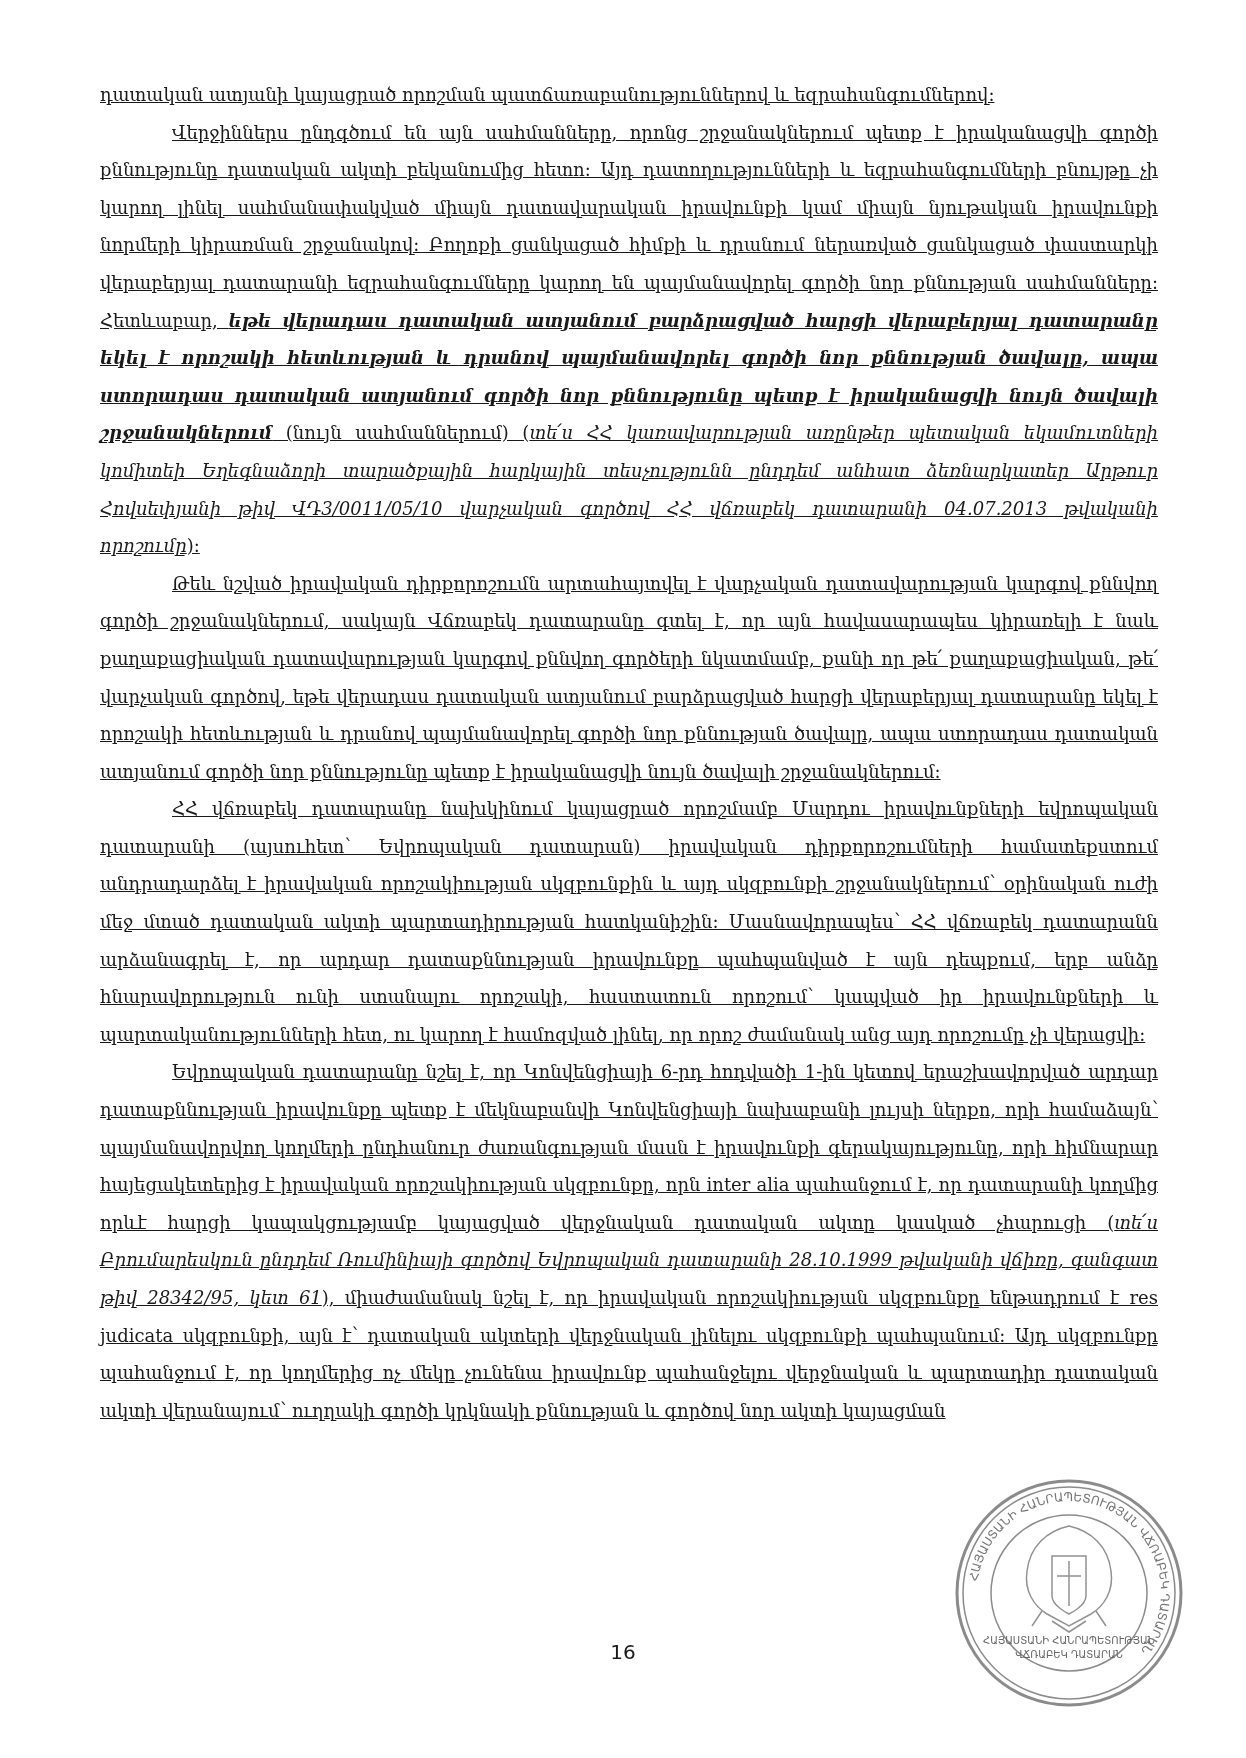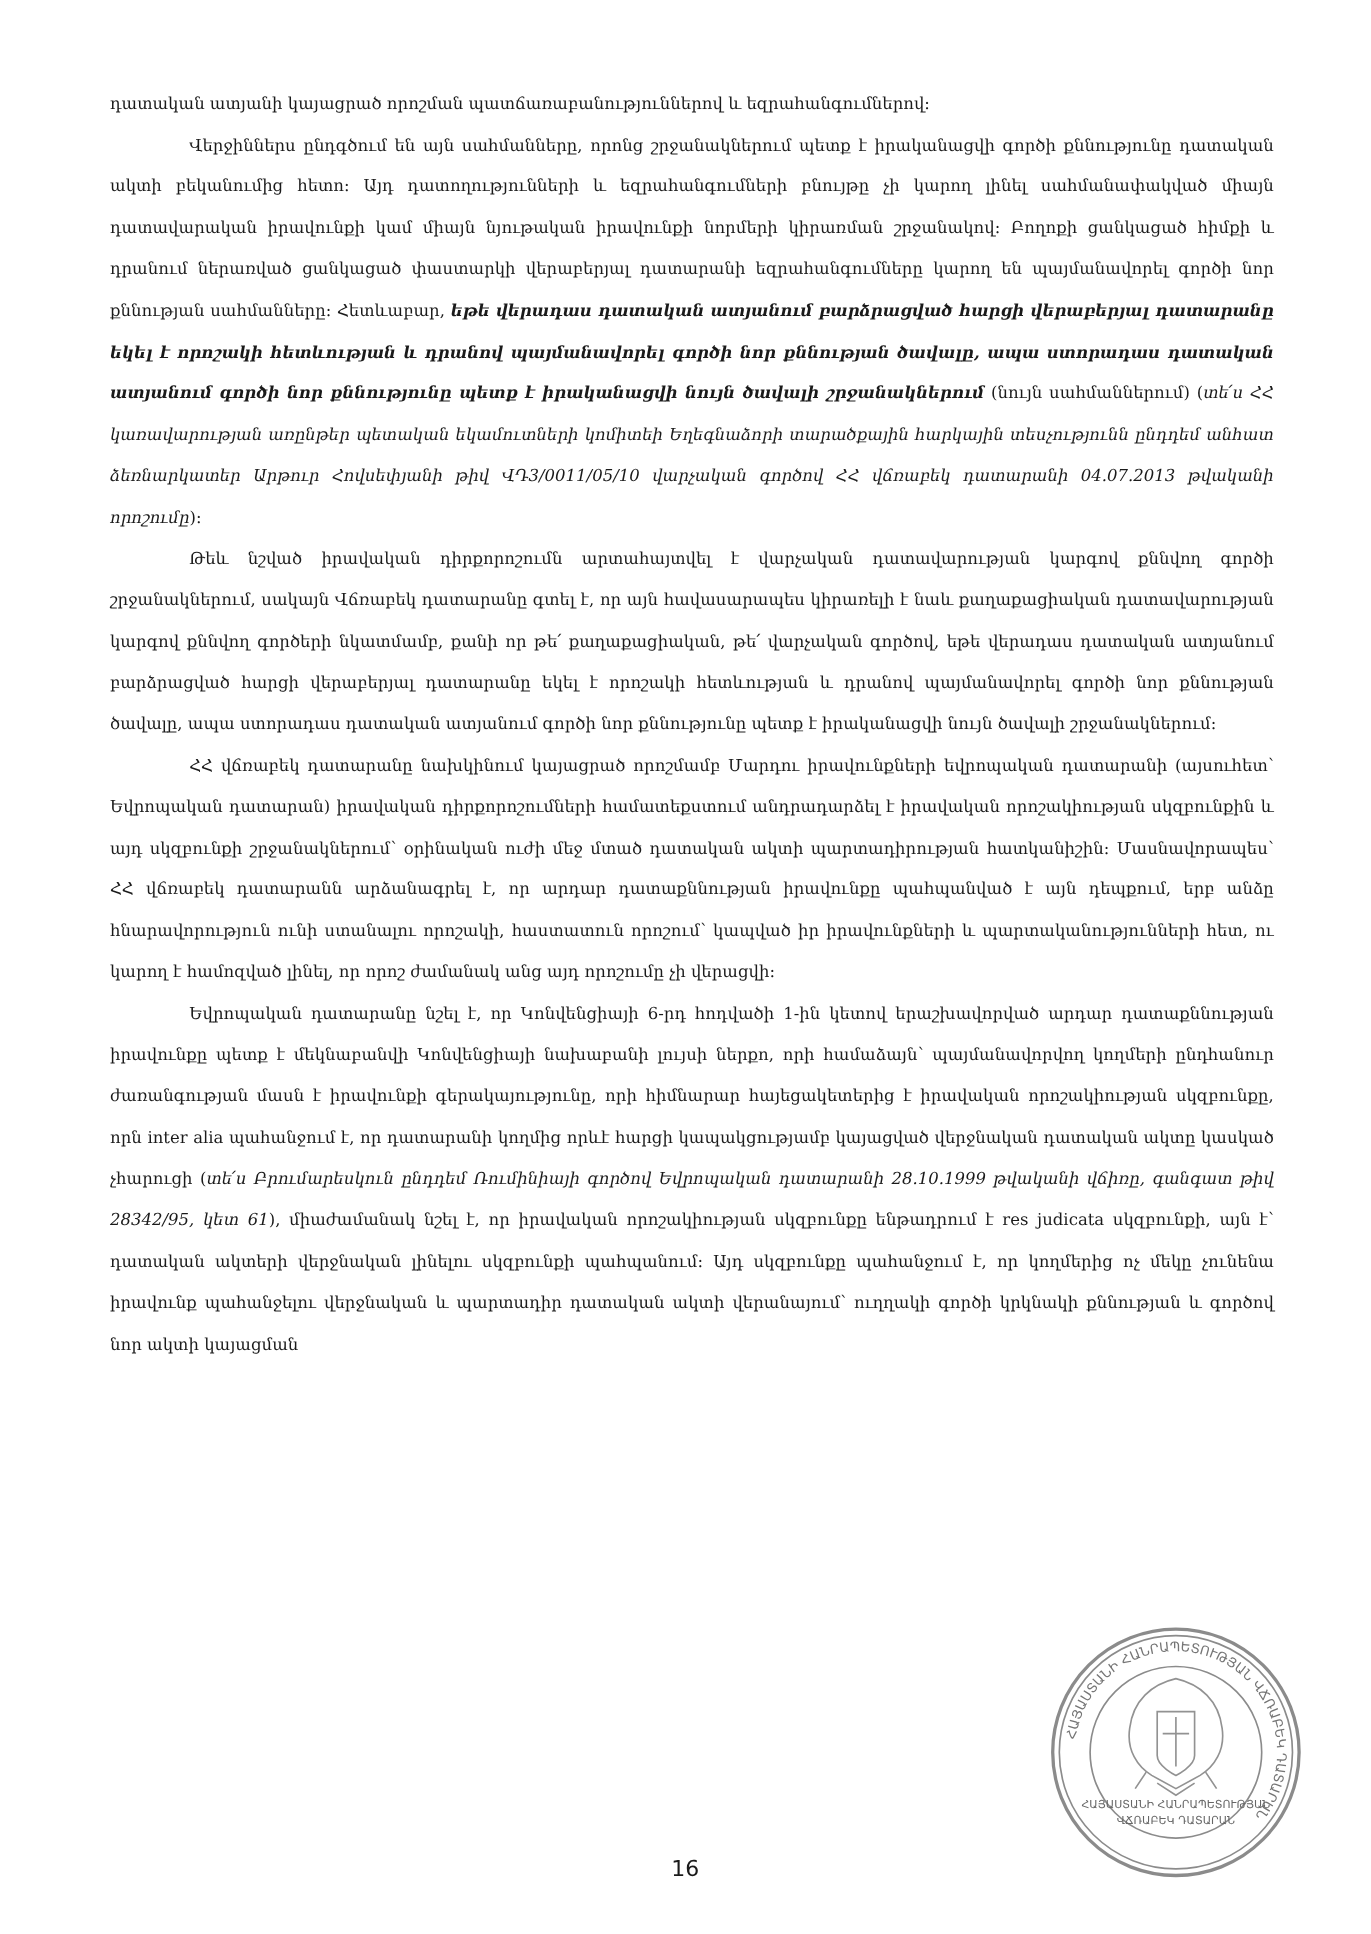--- a/index.html
+++ b/index.html
@@ -1,24 +1,24 @@
 <!DOCTYPE html>
 <html><head>
 <meta charset="utf-8">
 <style>
   html, body { margin:0; padding:0; background:#ffffff; }
   body { width:1246px; height:1758px; position:relative; overflow:hidden;
          font-family:"DejaVu Serif", serif; color:#1a1a1a; }
   .page { position:absolute; left:100px; top:76px; width:1058px; }
-  .para { font-size:15px; line-height:37.6px; text-align:justify; margin:0; text-align-last:left; }
+  .para { font-size:18px; line-height:37.6px; text-align:justify; margin:0; text-align-last:left;text-decoration:underline; }
   .indent { text-indent:72px; }
   .em { font-style:italic; }
   .strong-em { font-style:italic; font-weight:bold;margin-top:32px; }
   .page-number { position:absolute; left:0; width:1246px; top:1640px; text-align:center;
-                 font-family:"DejaVu Sans", sans-serif; font-size:20px;margin-top:46px; }
+                 font-family:"DejaVu Sans", sans-serif; font-size:20px; }
   .seal { position:absolute; left:952px; top:1476px; width:234px; height:234px; }
 </style>
 </head>
 <body>
 
 <div class="page" id="doc">
     <p class="para"><span>դատական ատյանի կայացրած որոշման պատճառաբանություններով և եզրահանգումներով:</span></p>
     <p class="para indent"><span>Վերջիններս ընդգծում են այն սահմանները, որոնց շրջանակներում պետք է իրականացվի գործի քննությունը դատական ակտի բեկանումից հետո: Այդ դատողությունների և եզրահանգումների բնույթը չի կարող լինել սահմանափակված միայն դատավարական իրավունքի կամ միայն նյութական իրավունքի նորմերի կիրառման շրջանակով: Բողոքի ցանկացած հիմքի և դրանում ներառված ցանկացած փաստարկի վերաբերյալ դատարանի եզրահանգումները կարող են պայմանավորել գործի նոր քննության սահմանները: Հետևաբար, </span><span class="strong-em">եթե վերադաս դատական ատյանում բարձրացված հարցի վերաբերյալ դատարանը եկել է որոշակի հետևության և դրանով պայմանավորել գործի նոր քննության ծավալը, ապա ստորադաս դատական ատյանում գործի նոր քննությունը պետք է իրականացվի նույն ծավալի շրջանակներում</span><span> (նույն սահմաններում) (</span><span class="em">տե՛ս ՀՀ կառավարության առընթեր պետական եկամուտների կոմիտեի Եղեգնաձորի տարածքային հարկային տեսչությունն ընդդեմ անհատ ձեռնարկատեր Արթուր Հովսեփյանի թիվ ՎԴ3/0011/05/10 վարչական գործով ՀՀ վճռաբեկ դատարանի 04.07.2013 թվականի որոշումը</span><span>):</span></p>
     <p class="para indent"><span>Թեև նշված իրավական դիրքորոշումն արտահայտվել է վարչական դատավարության կարգով քննվող գործի շրջանակներում, սակայն Վճռաբեկ դատարանը գտել է, որ այն հավասարապես կիրառելի է նաև քաղաքացիական դատավարության կարգով քննվող գործերի նկատմամբ, քանի որ թե՛ քաղաքացիական, թե՛ վարչական գործով, եթե վերադաս դատական ատյանում բարձրացված հարցի վերաբերյալ դատարանը եկել է որոշակի հետևության և դրանով պայմանավորել գործի նոր քննության ծավալը, ապա ստորադաս դատական ատյանում գործի նոր քննությունը պետք է իրականացվի նույն ծավալի շրջանակներում:</span></p>
     <p class="para indent"><span>ՀՀ վճռաբեկ դատարանը նախկինում կայացրած որոշմամբ Մարդու իրավունքների եվրոպական դատարանի (այսուհետ՝ Եվրոպական դատարան) իրավական դիրքորոշումների համատեքստում անդրադարձել է իրավական որոշակիության սկզբունքին և այդ սկզբունքի շրջանակներում՝ օրինական ուժի մեջ մտած դատական ակտի պարտադիրության հատկանիշին: Մասնավորապես՝ ՀՀ վճռաբեկ դատարանն արձանագրել է, որ արդար դատաքննության իրավունքը պահպանված է այն դեպքում, երբ անձը հնարավորություն ունի ստանալու որոշակի, հաստատուն որոշում՝ կապված իր իրավունքների և պարտականությունների հետ, ու կարող է համոզված լինել, որ որոշ ժամանակ անց այդ որոշումը չի վերացվի:</span></p>

